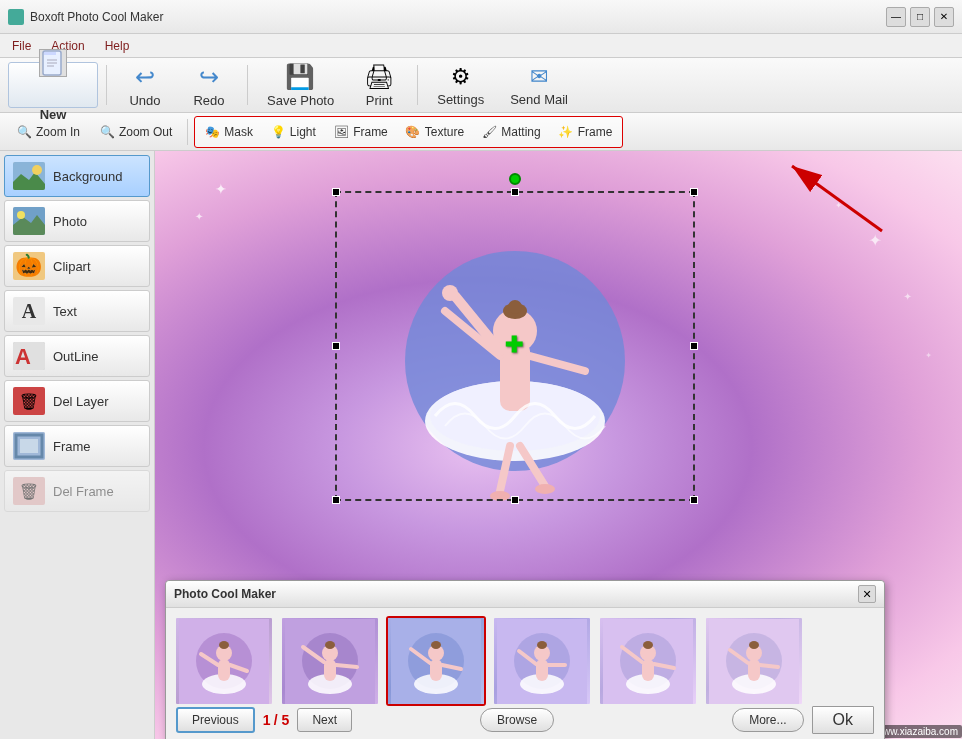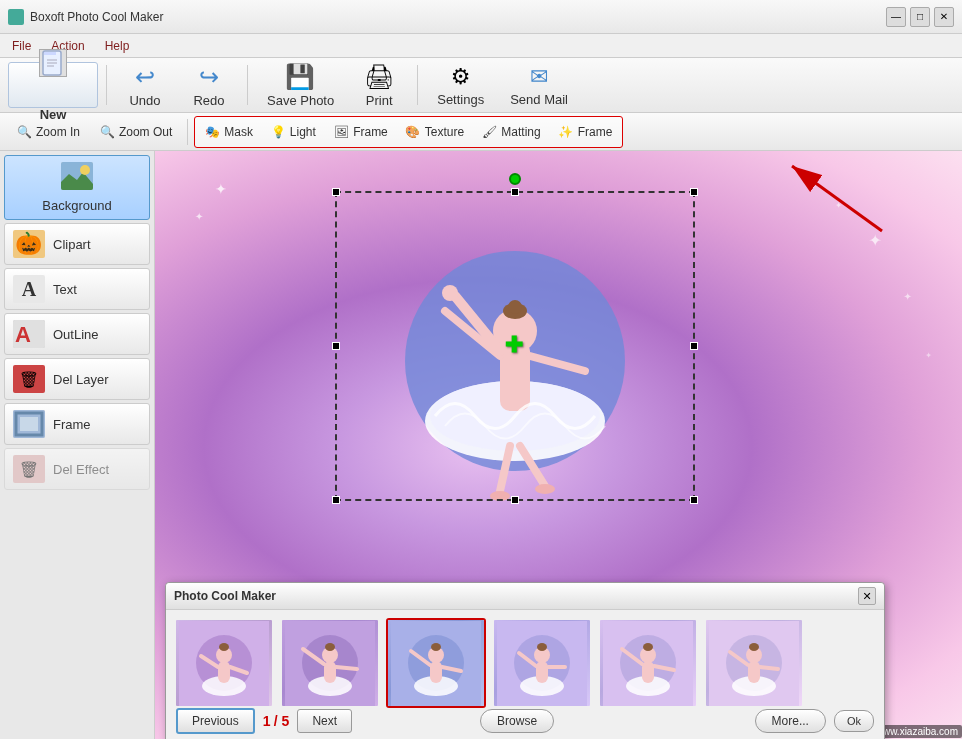--- a/index.html
+++ b/index.html
@@ -87,21 +87,21 @@
     
     .sidebar {
       width: 155px; background: #e8e8e8; border-right: 1px solid #ccc;
       display: flex; flex-direction: column; padding: 4px; gap: 3px; overflow-y: auto;
     }
     .sidebar-item {
       display: flex; align-items: center; gap: 8px; padding: 6px 8px;
       cursor: pointer; border: 1px solid #ccc; border-radius: 3px;
       background: linear-gradient(to bottom, #fff, #e8e8e8); min-height: 42px;
     }
-    .sidebar-item.active { background: linear-gradient(to bottom, #cce4ff, #a8d0ff); border-color: #5599cc; flex-direction: column; }
+    .sidebar-item.active { background: linear-gradient(to bottom, #cce4ff, #a8d0ff); border-color: #5599cc; }
     .sidebar-item .item-icon { width: 32px; height: 28px; flex-shrink: 0; background: #ccc; border-radius: 2px; overflow: hidden; display: flex; align-items: center; justify-content: center; font-size: 16px; }
     .sidebar-item .item-label { font-size: 13px; color: #333; }
     .sidebar-item.disabled { opacity: 0.5; cursor: default; }
 
     
     .canvas-area {
       flex: 1; background: #c8c8c8; overflow: hidden; position: relative;
     }
 
     
@@ -172,22 +172,22 @@
     .dialog-footer { display: flex; align-items: center; gap: 8px; padding: 0 2px; }
     .dialog-nav-btn {
       padding: 4px 14px; border: 1px solid #999; border-radius: 3px; background: linear-gradient(to bottom, #fff, #e0e0e0);
       cursor: pointer; font-size: 12px; color: #333;
     }
     .dialog-action-btn {
       padding: 4px 16px; border: 1px solid #999; border-radius: 12px; background: linear-gradient(to bottom, #fff, #e0e0e0);
       cursor: pointer; font-size: 12px; color: #333; margin-left: auto;
     }
     .dialog-ok-btn {
-      padding: 4px 12px; border: 1px solid #999; border-radius: 10px; background: linear-gradient(to bottom, #fff, #e0e0e0);
-      cursor: pointer; font-size: 11px; color: #333;
+      padding: 4px 20px; border: 1px solid #999; border-radius: 1px; background: linear-gradient(to bottom, #fff, #e0e0e0);
+      cursor: pointer; font-size: 16px; color: #333;
     }
 
     
     .watermark {
       position: absolute; bottom: 5px; right: 0;
       background: rgba(0,0,0,0.7); color: #fff; font-size: 11px; padding: 2px 6px; border-radius: 2px;
     }
   </style>
 </head>
 <body>
@@ -306,20 +306,30 @@
       <div class="item-icon">
         <svg width="32" height="28" viewBox="0 0 32 28">
           <rect width="32" height="28" fill="#8ab4d8"></rect>
           <path d="M0 20 L8 12 L16 18 L22 10 L32 22 L32 28 L0 28 Z" fill="#4a8a4a"></path>
           <circle cx="24" cy="8" r="5" fill="#f0d060"></circle>
         </svg>
       </div>
       <span class="item-label">Background</span>
     </div>
 
+    <div class="sidebar-item">
+      <div class="item-icon">
+        <svg width="32" height="28" viewBox="0 0 32 28">
+          <rect width="32" height="28" fill="#70a0c8"></rect>
+          <path d="M0 18 L10 10 L18 16 L24 8 L32 18 L32 28 L0 28 Z" fill="#5a8a5a"></path>
+          <circle cx="8" cy="8" r="4" fill="#f0e060"></circle>
+        </svg>
+      </div>
+      <span class="item-label">Photo</span>
+    </div>
 
     <div class="sidebar-item">
       <div class="item-icon" style="font-size:22px; background:#f0c880;">🎃</div>
       <span class="item-label">Clipart</span>
     </div>
 
     <div class="sidebar-item">
       <div class="item-icon" style="font-size:20px; font-weight:bold; background:#e8e8e8; font-family:serif; color:#333; display:flex; align-items:center; justify-content:center;">A</div>
       <span class="item-label">Text</span>
     </div>
@@ -345,21 +355,21 @@
           <rect width="32" height="28" fill="#a0b8d8"></rect>
           <rect x="3" y="3" width="26" height="22" fill="none" stroke="#6688aa" stroke-width="3"></rect>
           <rect x="7" y="7" width="18" height="14" fill="#c8d8e8"></rect>
         </svg>
       </div>
       <span class="item-label">Frame</span>
     </div>
 
     <div class="sidebar-item disabled">
       <div class="item-icon" style="background:#ddaaaa; display:flex; align-items:center; justify-content:center; font-size:16px;">🗑</div>
-      <span class="item-label">Del Effect</span>
+      <span class="item-label">Del Frame</span>
     </div>
   </div>
 
   <div class="canvas-area">
 
     <div class="ballerina-main">
 
       <div style="position:absolute; top:0; left:0; right:0; bottom:0; 
         background: radial-gradient(ellipse at 40% 50%, #e8c0f0 0%, #c898e0 20%, #b070c8 40%, #e0a0d8 65%, #f8c8e8 85%, #fce0f0 100%);">
       </div>

